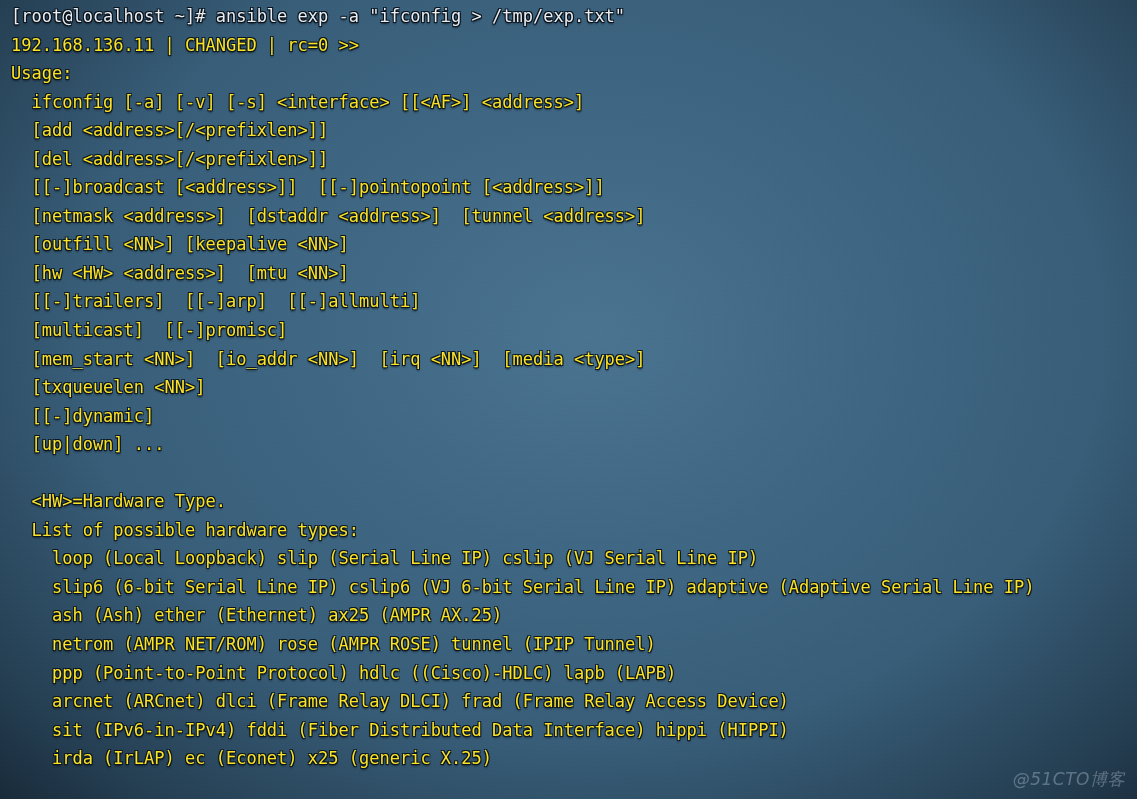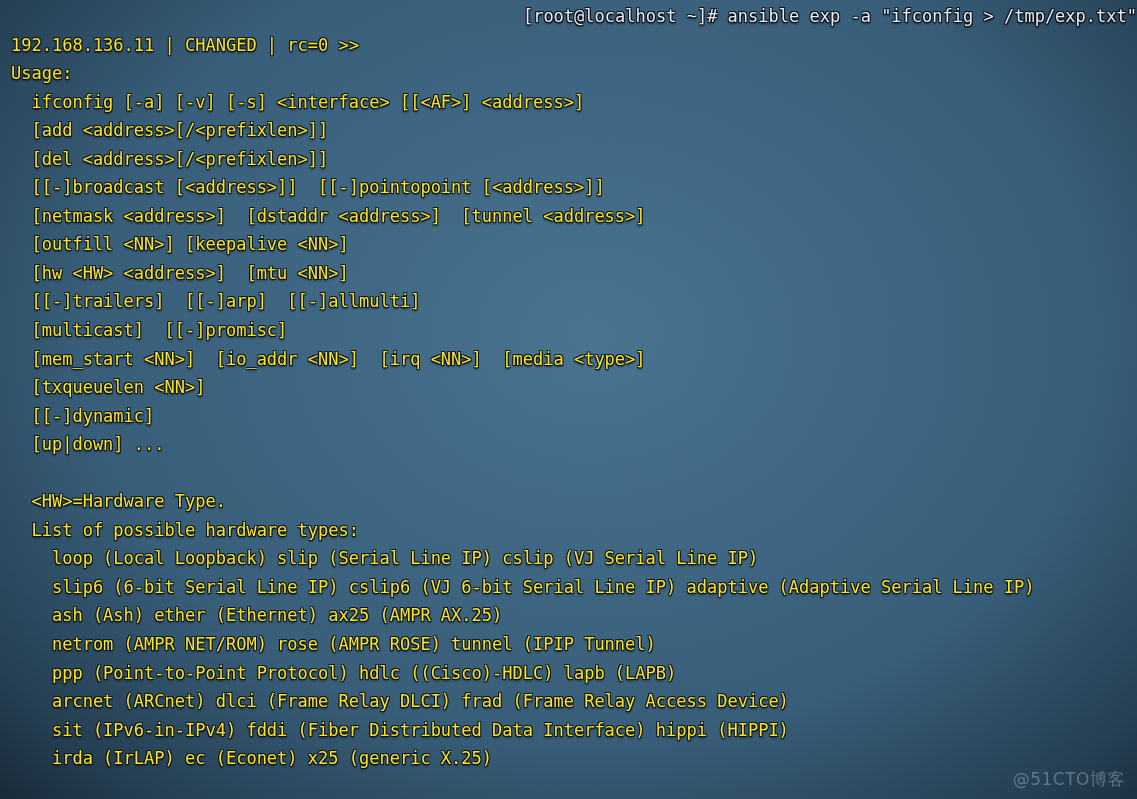--- a/index.html
+++ b/index.html
@@ -58,21 +58,20 @@
   }
 
   .cmd {
     color: #e9eff3;
     text-shadow:
       -1px -1px 0 rgba(8,16,24,0.95),
        1px -1px 0 rgba(8,16,24,0.95),
       -1px  1px 0 rgba(8,16,24,0.95),
        1px  1px 0 rgba(8,16,24,0.95),
        0px  2px 2px rgba(5,12,20,0.75);
-    text-align: right;
   }
 
   .out {
     color: #fde426;
     text-shadow:
       -1px -1px 0 rgba(10,20,28,0.95),
        1px -1px 0 rgba(10,20,28,0.95),
       -1px  1px 0 rgba(10,20,28,0.95),
        1px  1px 0 rgba(10,20,28,0.95),
        0px  2px 2px rgba(5,12,20,0.7);
@@ -80,20 +79,21 @@
 
   #watermark {
     position: absolute;
     right: 12px;
     bottom: 8px;
     font-family: "DejaVu Sans", "Liberation Sans", sans-serif;
     font-size: 17px;
     letter-spacing: 0.5px;
     color: rgba(205,222,235,0.34);
     user-select: none;
+    font-style: italic;
   }
 </style>
 </head>
 <body>
 
 <div id="screen">
 
   <div id="term"><div class="line cmd">[root@localhost ~]# ansible exp -a "ifconfig &gt; /tmp/exp.txt"</div><div class="line out">192.168.136.11 | CHANGED | rc=0 &gt;&gt;</div><div class="line out">Usage:</div><div class="line out">  ifconfig [-a] [-v] [-s] &lt;interface&gt; [[&lt;AF&gt;] &lt;address&gt;]</div><div class="line out">  [add &lt;address&gt;[/&lt;prefixlen&gt;]]</div><div class="line out">  [del &lt;address&gt;[/&lt;prefixlen&gt;]]</div><div class="line out">  [[-]broadcast [&lt;address&gt;]]  [[-]pointopoint [&lt;address&gt;]]</div><div class="line out">  [netmask &lt;address&gt;]  [dstaddr &lt;address&gt;]  [tunnel &lt;address&gt;]</div><div class="line out">  [outfill &lt;NN&gt;] [keepalive &lt;NN&gt;]</div><div class="line out">  [hw &lt;HW&gt; &lt;address&gt;]  [mtu &lt;NN&gt;]</div><div class="line out">  [[-]trailers]  [[-]arp]  [[-]allmulti]</div><div class="line out">  [multicast]  [[-]promisc]</div><div class="line out">  [mem_start &lt;NN&gt;]  [io_addr &lt;NN&gt;]  [irq &lt;NN&gt;]  [media &lt;type&gt;]</div><div class="line out">  [txqueuelen &lt;NN&gt;]</div><div class="line out">  [[-]dynamic]</div><div class="line out">  [up|down] ...</div><div class="line out"></div><div class="line out">  &lt;HW&gt;=Hardware Type.</div><div class="line out">  List of possible hardware types:</div><div class="line out">    loop (Local Loopback) slip (Serial Line IP) cslip (VJ Serial Line IP)</div><div class="line out">    slip6 (6-bit Serial Line IP) cslip6 (VJ 6-bit Serial Line IP) adaptive (Adaptive Serial Line IP)</div><div class="line out">    ash (Ash) ether (Ethernet) ax25 (AMPR AX.25)</div><div class="line out">    netrom (AMPR NET/ROM) rose (AMPR ROSE) tunnel (IPIP Tunnel)</div><div class="line out">    ppp (Point-to-Point Protocol) hdlc ((Cisco)-HDLC) lapb (LAPB)</div><div class="line out">    arcnet (ARCnet) dlci (Frame Relay DLCI) frad (Frame Relay Access Device)</div><div class="line out">    sit (IPv6-in-IPv4) fddi (Fiber Distributed Data Interface) hippi (HIPPI)</div><div class="line out">    irda (IrLAP) ec (Econet) x25 (generic X.25)</div></div>
 
   <div id="noise"></div>

